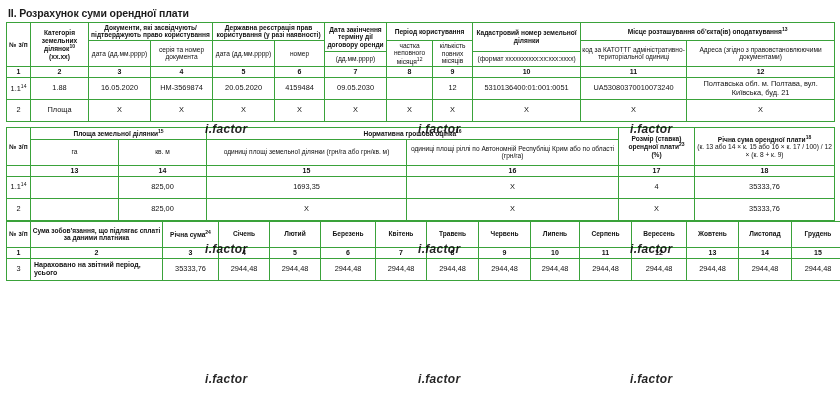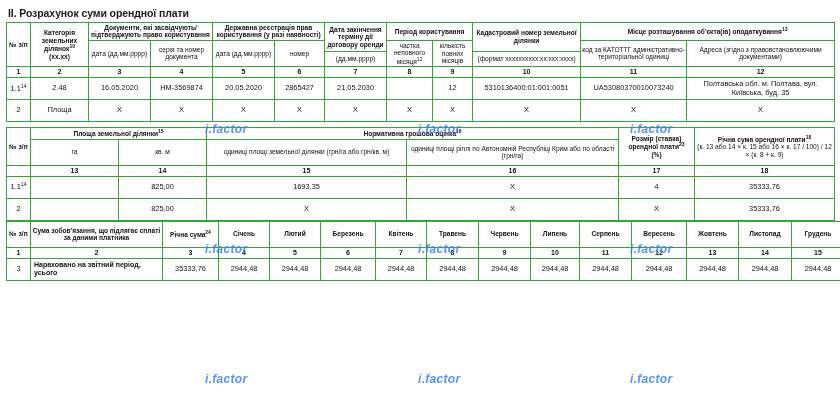--- a/index.html
+++ b/index.html
@@ -39,21 +39,21 @@
   }
   .hdr { font-weight: bold; font-size: 6.6px; color: #111; }
   .numrow td { font-weight: bold; font-size: 7px; height: 11px; }
   .datarow td { font-size: 7.4px; height: 22px; }
   .sup { font-size: 5px; vertical-align: super; }
   .ital { }
   .leftal { text-align: left; padding-left: 3px; }
   .tall { height: 26px; }
   .wm {
     position: absolute;
-    color: #3b82f6;
+    color: #000000;
     font-size: 12px;
     font-style: italic;
     font-weight: bold;
     opacity: 0.85;
     pointer-events: none;
     user-select: none;
     letter-spacing: 0.3px;
   }
   .spacer { height: 5px; }
 </style>
@@ -124,31 +124,31 @@
         <td>8</td>
         <td>9</td>
         <td>10</td>
         <td>11</td>
         <td>12</td>
       </tr>
       <tr class="datarow">
         <td>
           <span>1.1</span><span class="sup">14</span>
         </td>
-        <td>2.48</td>
+        <td>1.88</td>
         <td>16.05.2020</td>
         <td class="ital">НМ-3569874</td>
         <td>20.05.2020</td>
-        <td>2865427</td>
-        <td>21.05.2030</td>
+        <td>4159484</td>
+        <td>09.05.2030</td>
         <td></td>
         <td>12</td>
         <td>5310136400:01:001:0051</td>
         <td>UA53080370010073240</td>
-        <td>Полтавська обл. м. Полтава, вул. Київська, буд. 35</td>
+        <td>Полтавська обл. м. Полтава, вул. Київська, буд. 21</td>
       </tr>
       <tr class="datarow">
         <td>2</td>
         <td>Площа</td>
         <td class="ital">Х</td>
         <td class="ital">Х</td>
         <td class="ital">Х</td>
         <td class="ital">Х</td>
         <td class="ital">Х</td>
         <td class="ital">Х</td>

